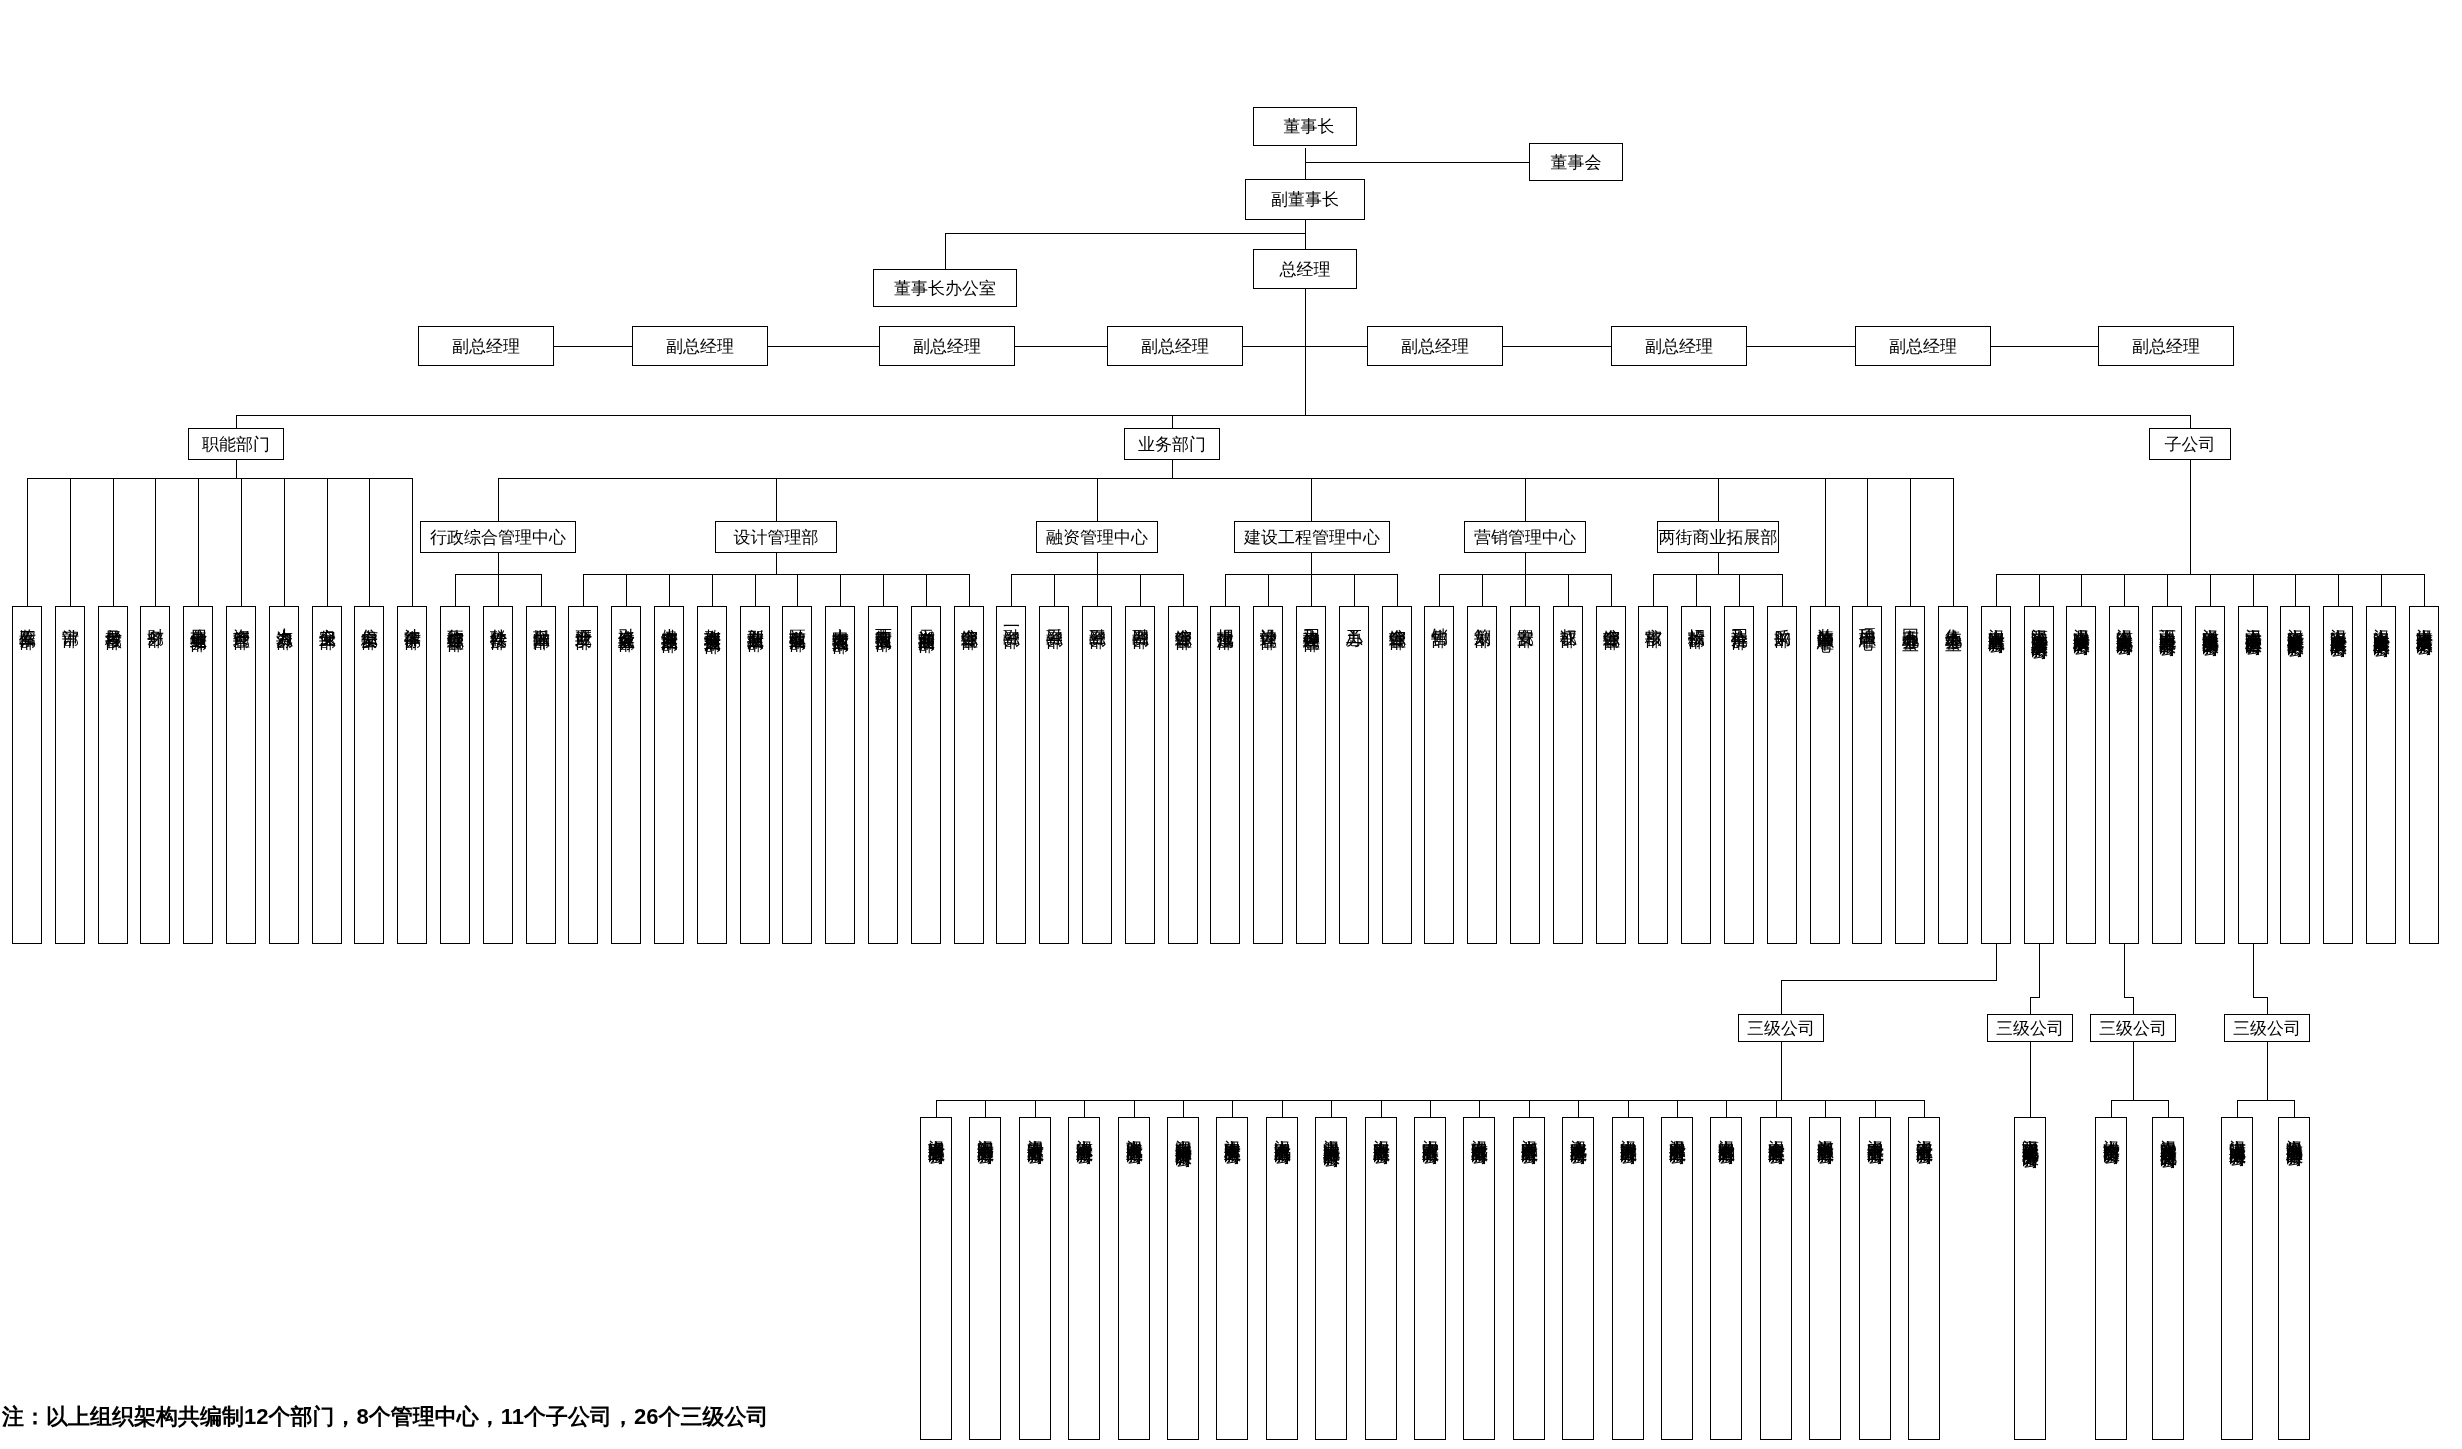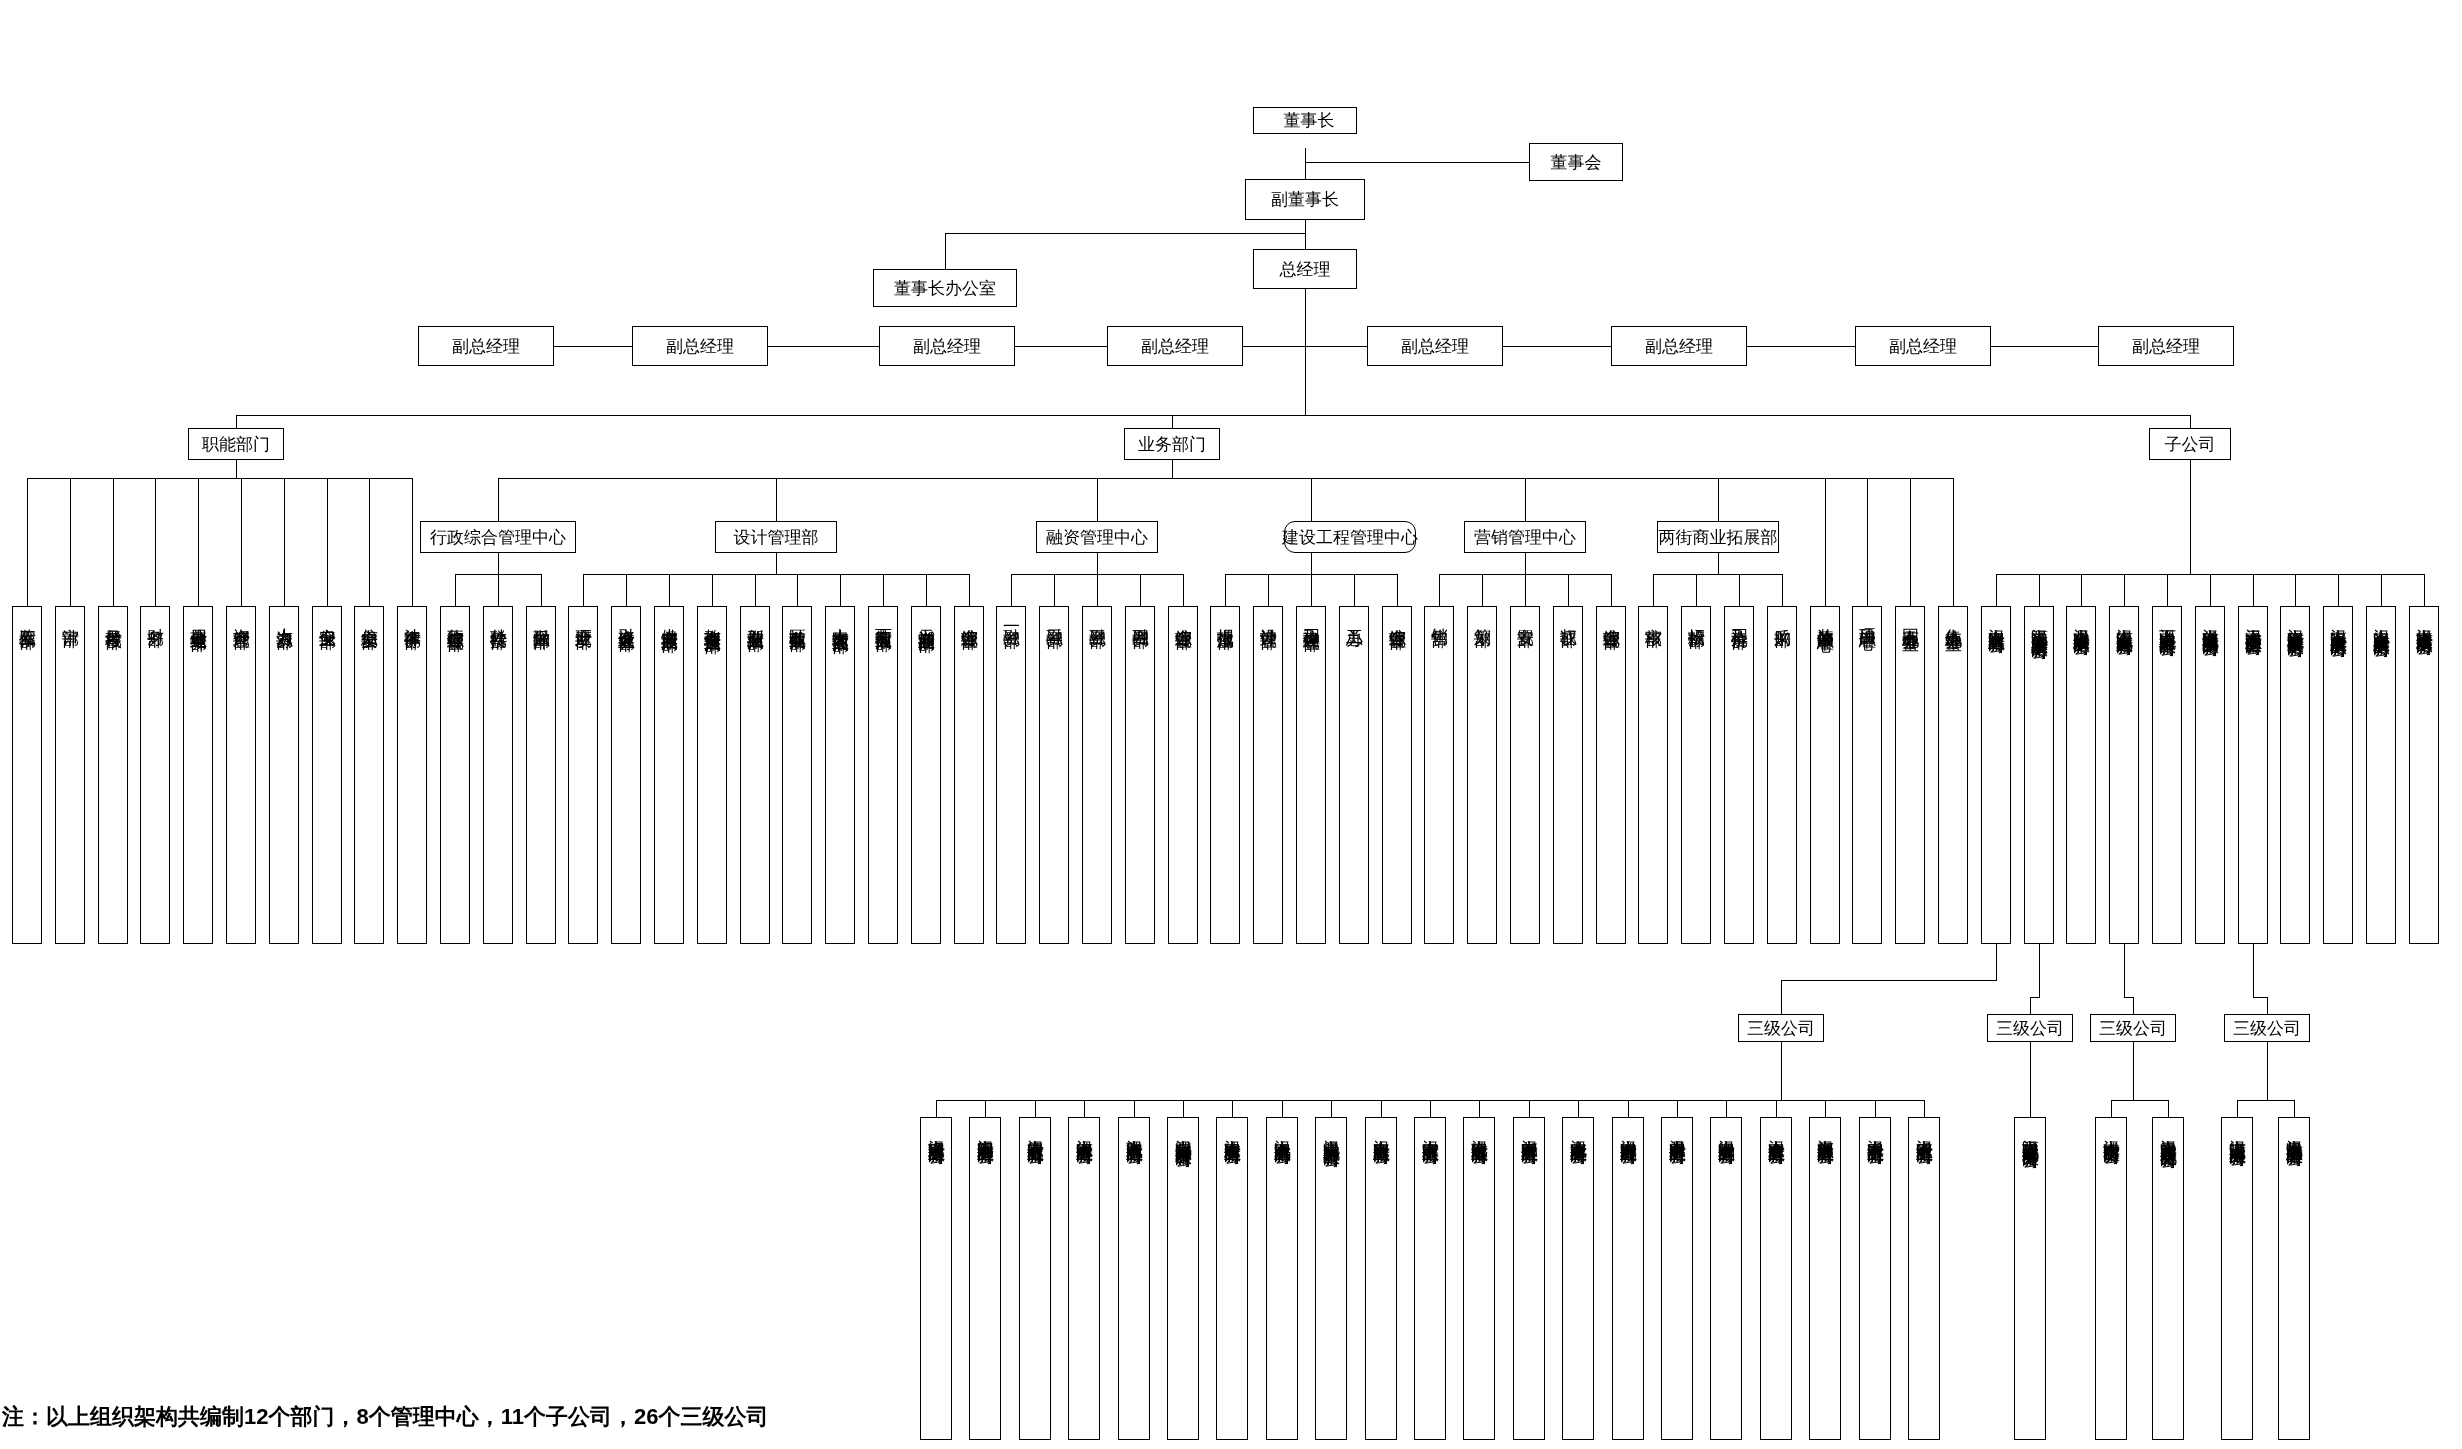--- a/index.html
+++ b/index.html
@@ -15,21 +15,21 @@
   .vert{display:block;writing-mode:vertical-lr;text-orientation:upright;
     padding-top:8px;letter-spacing:1px;white-space:normal;text-align:start;overflow:hidden;}
   .hl{position:absolute;height:1px;background:#000;z-index:1;}
   .vl{position:absolute;width:1px;background:#000;z-index:1;}
 </style>
 </head>
 <body>
 
 <div id="stage">
   <div id="note-text">注：以上组织架构共编制12个部门，8个管理中心，11个子公司，26个三级公司</div>
-<div class="box" style="left: 1253px; top: 107px; width: 104px; height: 27px; padding-left: 8px;">董事长</div>
+<div class="box" style="left: 1253px; top: 107px; width: 104px; height: 39px; padding-left: 8px;">董事长</div>
     <div class="box" style="left: 1529px; top: 143px; width: 94px; height: 38px; text-align: right;">董事会</div>
     <div class="box" style="left: 1245px; top: 179px; width: 120px; height: 41px;">副董事长</div>
     <div class="box" style="left: 1253px; top: 249px; width: 104px; height: 40px;">总经理</div>
     <div class="box" style="left: 873px; top: 269px; width: 144px; height: 38px;">董事长办公室</div>
     <div class="vl" style="left: 1305px; top: 148px; height: 32px;"></div>
     <div class="hl" style="left: 1305px; top: 162px; width: 225px;"></div>
     <div class="vl" style="left: 1305px; top: 220px; height: 30px;"></div>
     <div class="vl" style="left: 945px; top: 233px; height: 37px;"></div>
     <div class="hl" style="left: 945px; top: 233px; width: 361px;"></div>
     <div class="vl" style="left: 1305px; top: 289px; height: 127px;"></div>
@@ -115,21 +115,21 @@
     <div class="box vert" style="left: 996px; top: 606px; width: 30px; height: 338px; line-height: 28px;">融资一部</div>
     <div class="vl" style="left: 1054px; top: 574px; height: 33px;"></div>
     <div class="box vert" style="left: 1039px; top: 606px; width: 30px; height: 338px; line-height: 28px;">融资二部</div>
     <div class="vl" style="left: 1097px; top: 574px; height: 33px;"></div>
     <div class="box vert" style="left: 1082px; top: 606px; width: 30px; height: 338px; line-height: 28px;">融资三部</div>
     <div class="vl" style="left: 1140px; top: 574px; height: 33px;"></div>
     <div class="box vert" style="left: 1125px; top: 606px; width: 30px; height: 338px; line-height: 28px;">融资四部</div>
     <div class="vl" style="left: 1183px; top: 574px; height: 33px;"></div>
     <div class="box vert" style="left: 1168px; top: 606px; width: 30px; height: 338px; line-height: 28px;">综合管理部</div>
     <div class="vl" style="left: 1311px; top: 478px; height: 44px;"></div>
-    <div class="box" style="left: 1284px; top: 521px; width: 132px; height: 32px; border-radius: 11px;">建设工程管理中心</div>
+    <div class="box" style="left: 1234px; top: 521px; width: 156px; height: 32px;">建设工程管理中心</div>
     <div class="vl" style="left: 1311px; top: 553px; height: 22px;"></div>
     <div class="hl" style="left: 1225px; top: 574px; width: 173px;"></div>
     <div class="vl" style="left: 1225px; top: 574px; height: 33px;"></div>
     <div class="box vert" style="left: 1210px; top: 606px; width: 30px; height: 338px; line-height: 28px;">报批报建部</div>
     <div class="vl" style="left: 1268px; top: 574px; height: 33px;"></div>
     <div class="box vert" style="left: 1253px; top: 606px; width: 30px; height: 338px; line-height: 28px;">设计管理部</div>
     <div class="vl" style="left: 1311px; top: 574px; height: 33px;"></div>
     <div class="box vert" style="left: 1296px; top: 606px; width: 30px; height: 338px; line-height: 28px;">工程建设管理部</div>
     <div class="vl" style="left: 1354px; top: 574px; height: 33px;"></div>
     <div class="box vert" style="left: 1339px; top: 606px; width: 30px; height: 338px; line-height: 28px;">总工办</div>

